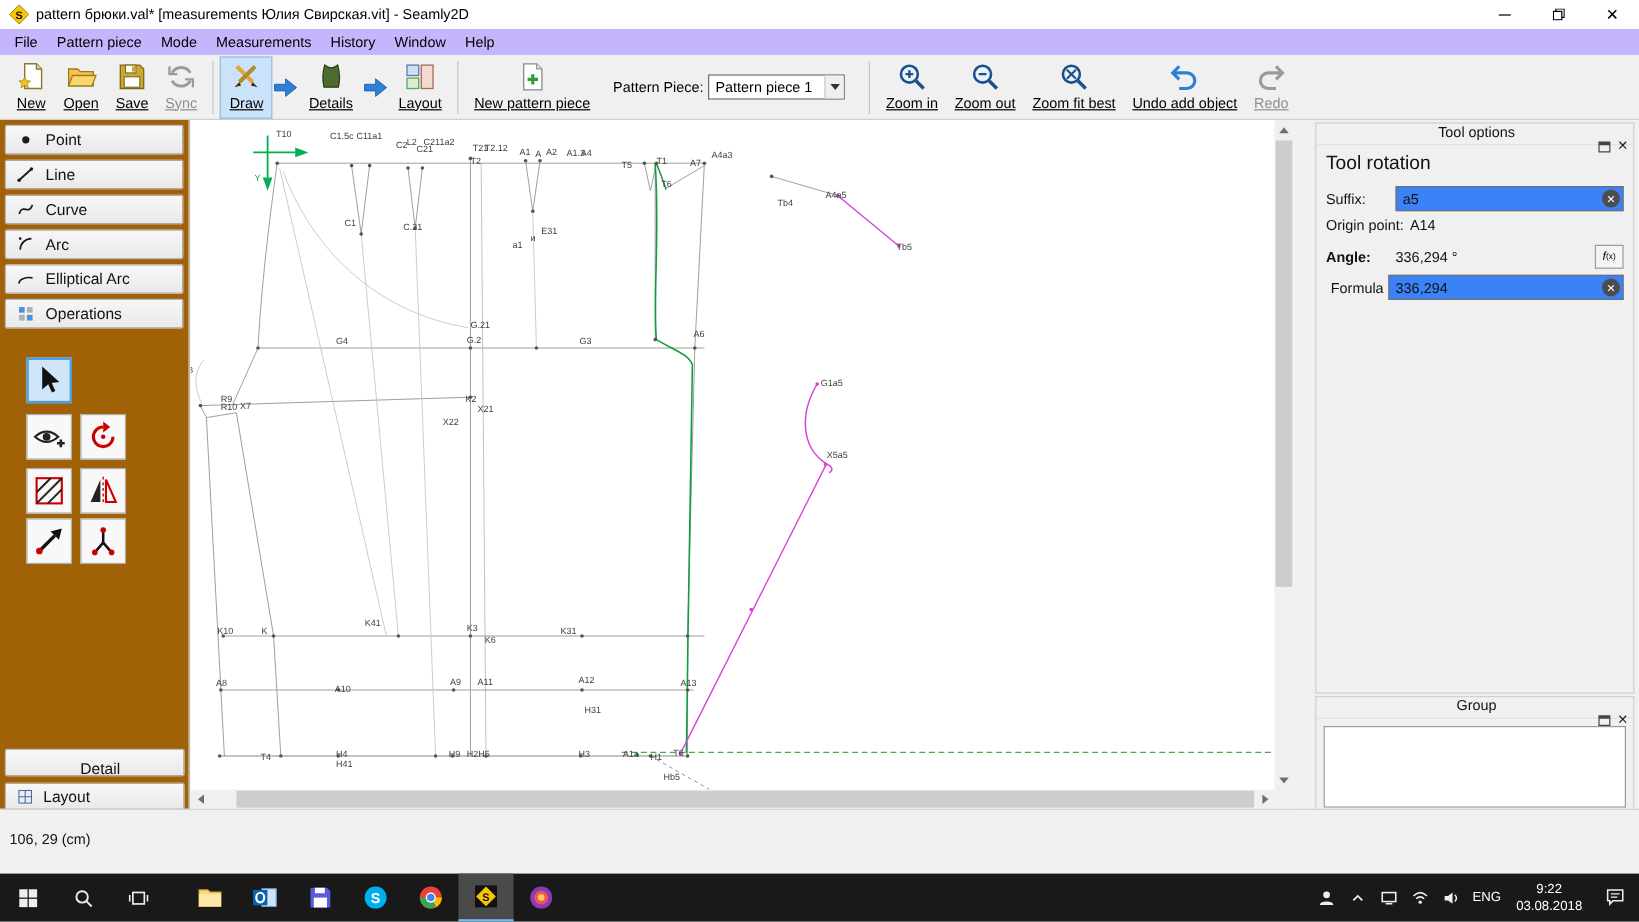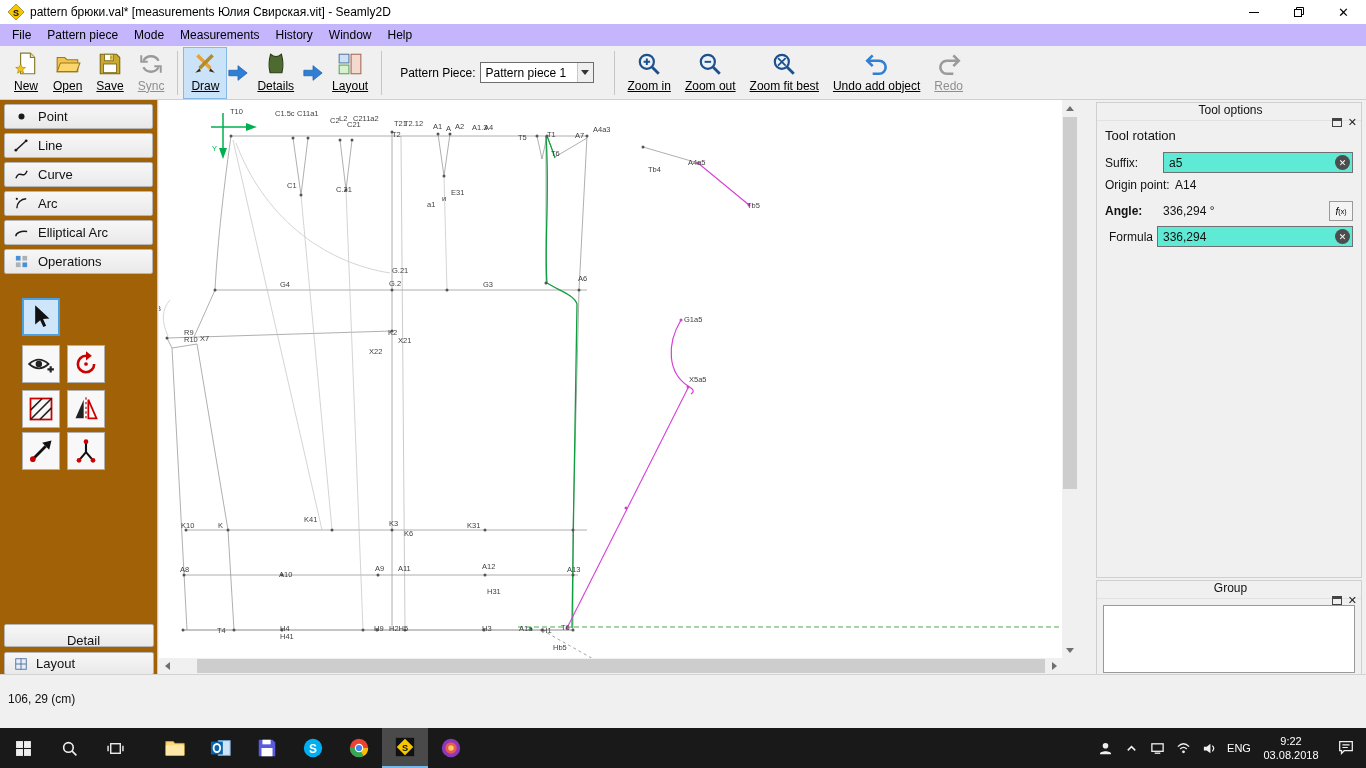--- a/index.html
+++ b/index.html
@@ -59,26 +59,26 @@
   .tri-right{width:0;height:0;border-top:4px solid transparent;border-bottom:4px solid transparent;border-left:5px solid #6f6f6f;}
 
   
   .dock{position:absolute;background:#f0f0f0;border:1px solid #cfcfcf;}
   .tool-options{left:1096px;top:102px;width:266px;height:476px;}
   .group-dock{left:1096px;top:580px;width:266px;height:99px;}
   .dock-title{height:18px;display:flex;align-items:center;padding:0 4px 0 7px;font-size:12px;color:#111;border-bottom:1px solid #e2e2e2;flex-direction:column;}
   .dock-icons{margin-left:auto;display:flex;gap:6px;align-items:center;}
   .float-icon{width:10px;height:9px;border:1px solid #444;border-top:3px solid #444;}
   .dock-close{font-size:11px;line-height:1;color:#222;}
-  .section-title{font-size:13px;padding:7px 0 4px 8px;color:#111;}
+  .section-title{font-size:16px;padding:7px 0 4px 8px;color:#111;}
   .form-row{display:flex;align-items:center;margin:5px 8px 0 8px;}
   .form-label{width:58px;font-size:12px;color:#111;flex:none;}
   .form-value{font-size:12px;color:#111;}
   .qinput{position:relative;flex:1;height:21px;}
-  .qinput input{width:100%;height:21px;border:1px solid #707070;background:#5eead4;font-size:12px;padding:0 22px 0 5px;color:#111;}
+  .qinput input{width:100%;height:21px;border:1px solid #707070;background:#3b82f6;font-size:12px;padding:0 22px 0 5px;color:#111;}
   .clear-btn{position:absolute;right:3px;top:3px;width:15px;height:15px;border-radius:50%;background:#4d4d4d;color:#fff;font-size:9px;display:flex;align-items:center;justify-content:center;}
   .fx-btn{margin-left:auto;width:24px;height:20px;border:1px solid #9a9a9a;background:#f4f4f4;display:flex;align-items:center;justify-content:center;font-size:10px;font-family:"Liberation Serif",serif;}
   .group-list{position:absolute;left:6px;top:24px;width:252px;height:68px;background:#fff;border:1px solid #9a9a9a;}
 
   
   .statusbar{position:absolute;left:0;top:674px;width:1366px;height:54px;background:#f0f0f0;border-top:1px solid #d2d2d2;}
   .status-text{position:absolute;left:8px;top:17px;font-size:12px;color:#111;}
 
   
   .taskbar{position:absolute;left:0;top:728px;width:1366px;height:40px;background:#191919;display:flex;align-items:stretch;}
@@ -208,20 +208,30 @@
     <span class="icon">
       <svg viewBox="0 0 24 24">
           <rect x="2" y="3" width="9" height="8" fill="#cfe0f4" stroke="#5a7ca6" stroke-width="1"></rect>
           <rect x="13" y="3" width="9" height="18" fill="#f4d9cf" stroke="#a66a5a" stroke-width="1"></rect>
           <rect x="2" y="13" width="9" height="8" fill="#d8f0cf" stroke="#5aa65e" stroke-width="1"></rect>
         </svg>
     </span>
     <span class="tlabel">Layout</span>
   </div>
   <div class="tsep"></div>
+  <div class="tbtn">
+    <span class="icon">
+      <svg viewBox="0 0 24 24">
+          <path d="M5 2 H15 L19 6 V22 H5 Z" fill="#fff" stroke="#888" stroke-width="1"></path>
+          <path d="M15 2 V6 H19" fill="#ddd" stroke="#888" stroke-width="0.8"></path>
+          <path d="M12 10 V18 M8 14 H16" stroke="#2f9e2f" stroke-width="2.4"></path>
+        </svg>
+    </span>
+    <span class="tlabel">New pattern piece</span>
+  </div>
   <span class="pp-label">Pattern Piece:</span>
   <div class="dropdown">
     <span class="dd-text">Pattern piece 1</span>
     <span class="dd-arrow">
         <span class="dd-tri"></span>
       </span>
   </div>
   <div class="tsep" style="margin-left:20px;"></div>
   <div class="tbtn">
     <span class="icon">

